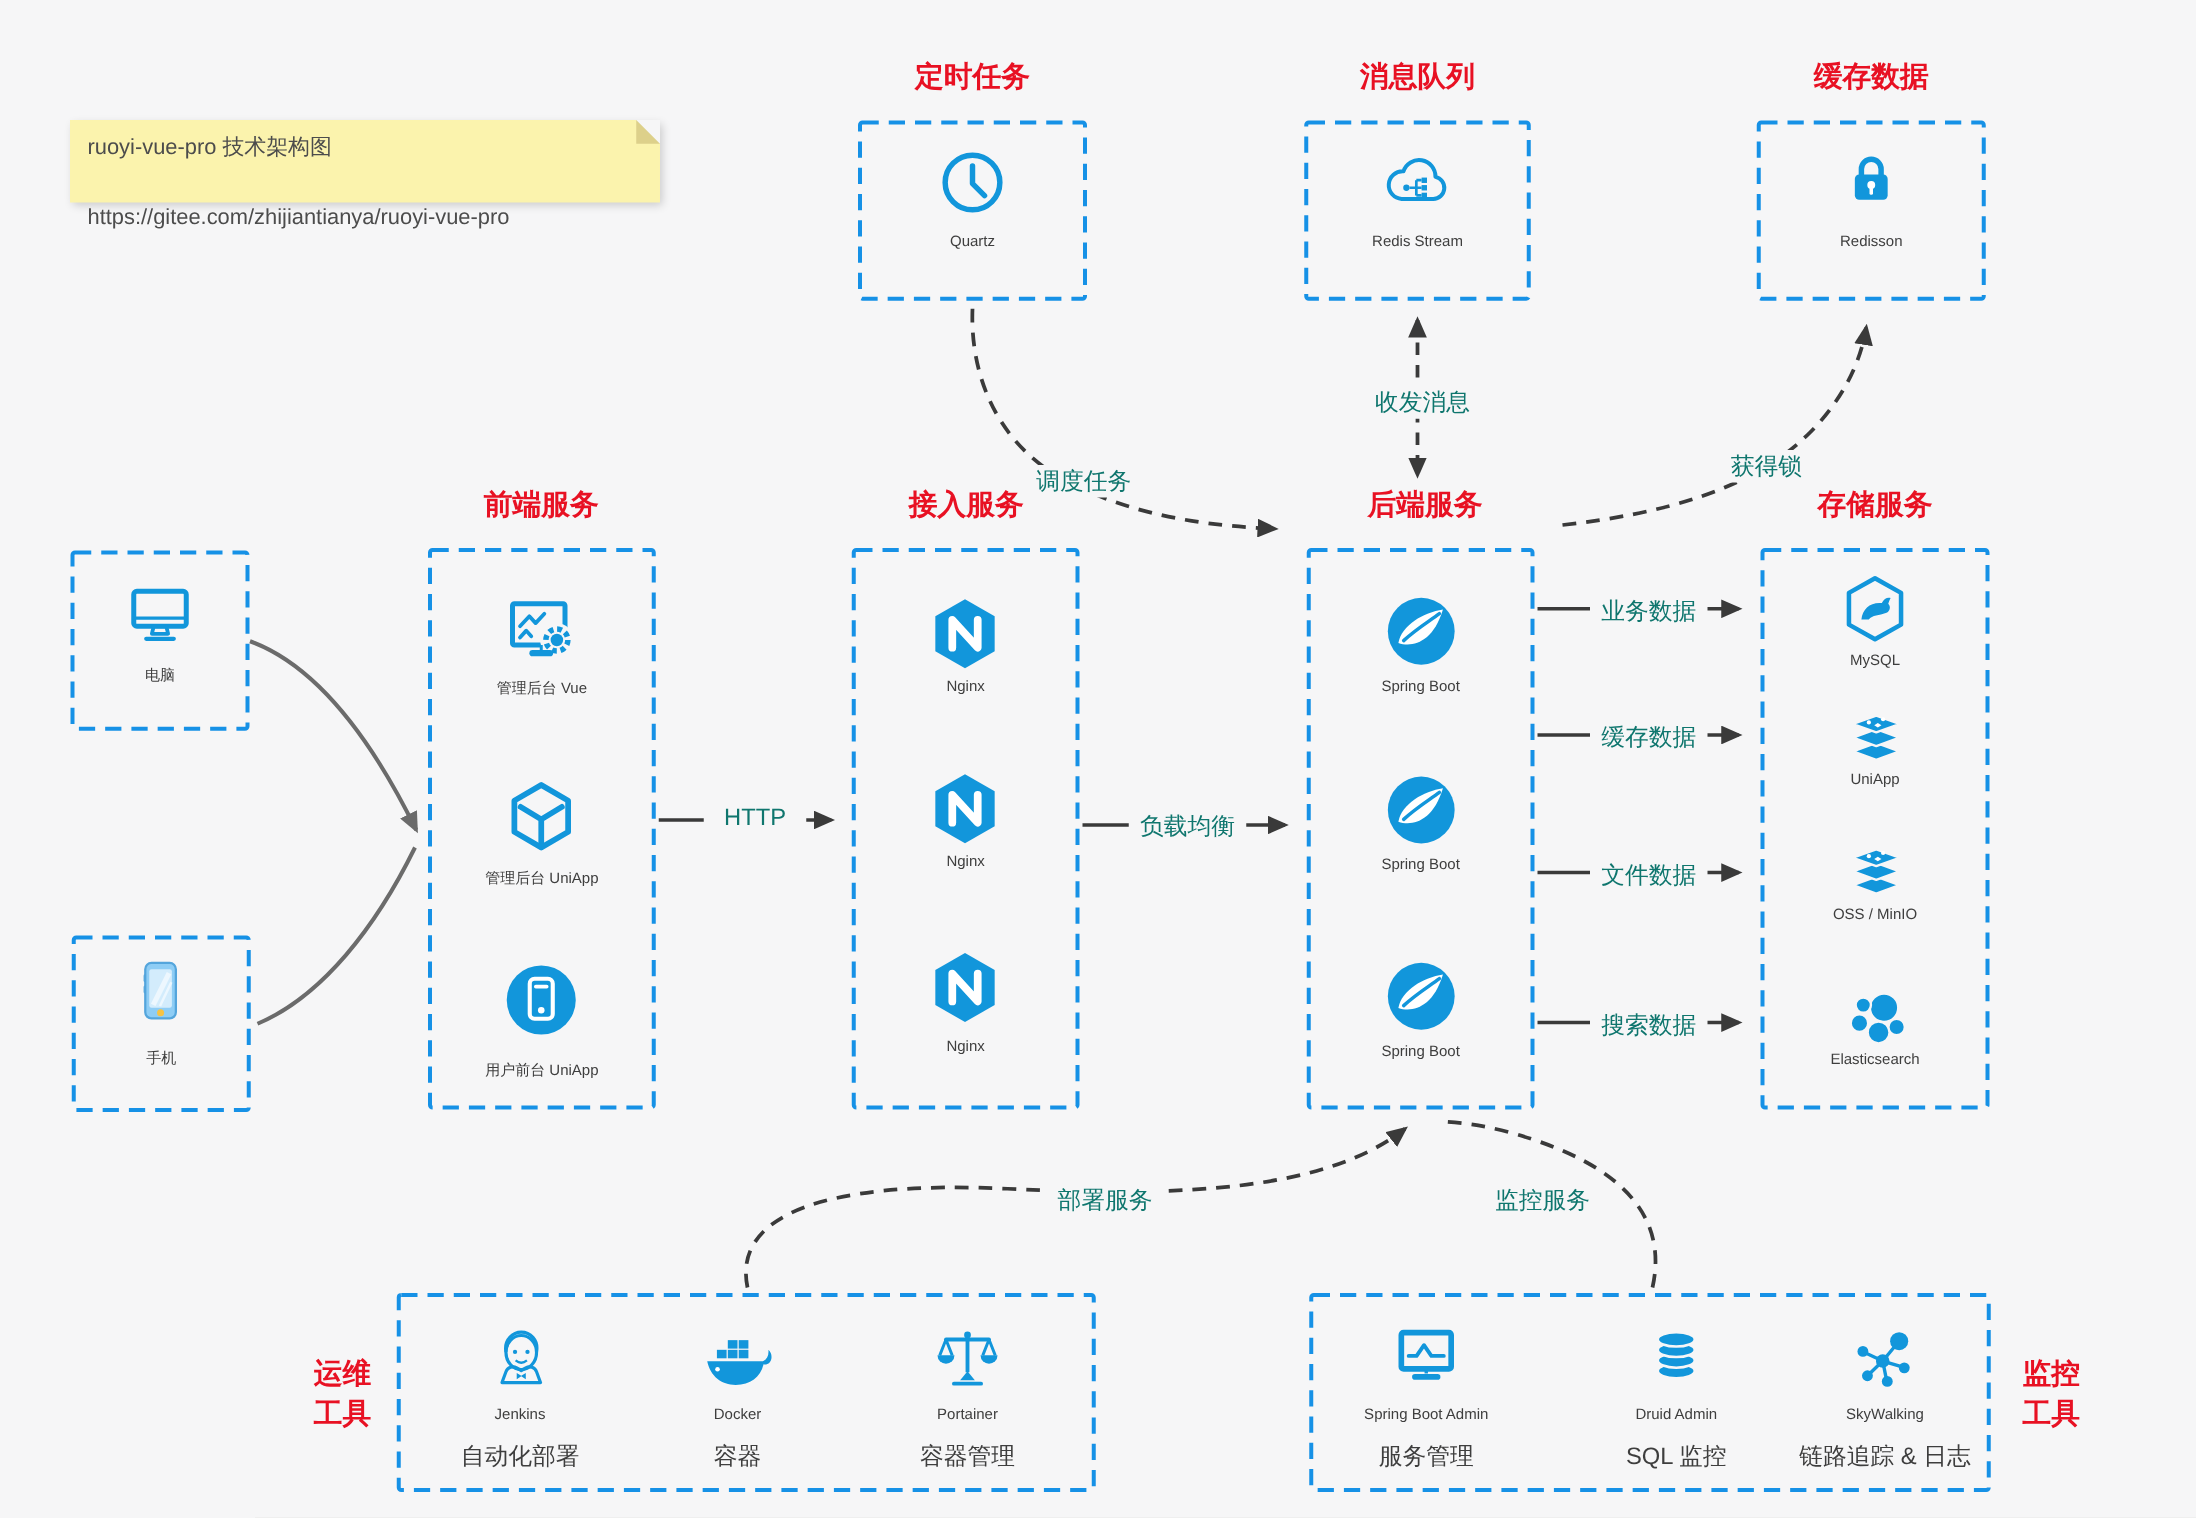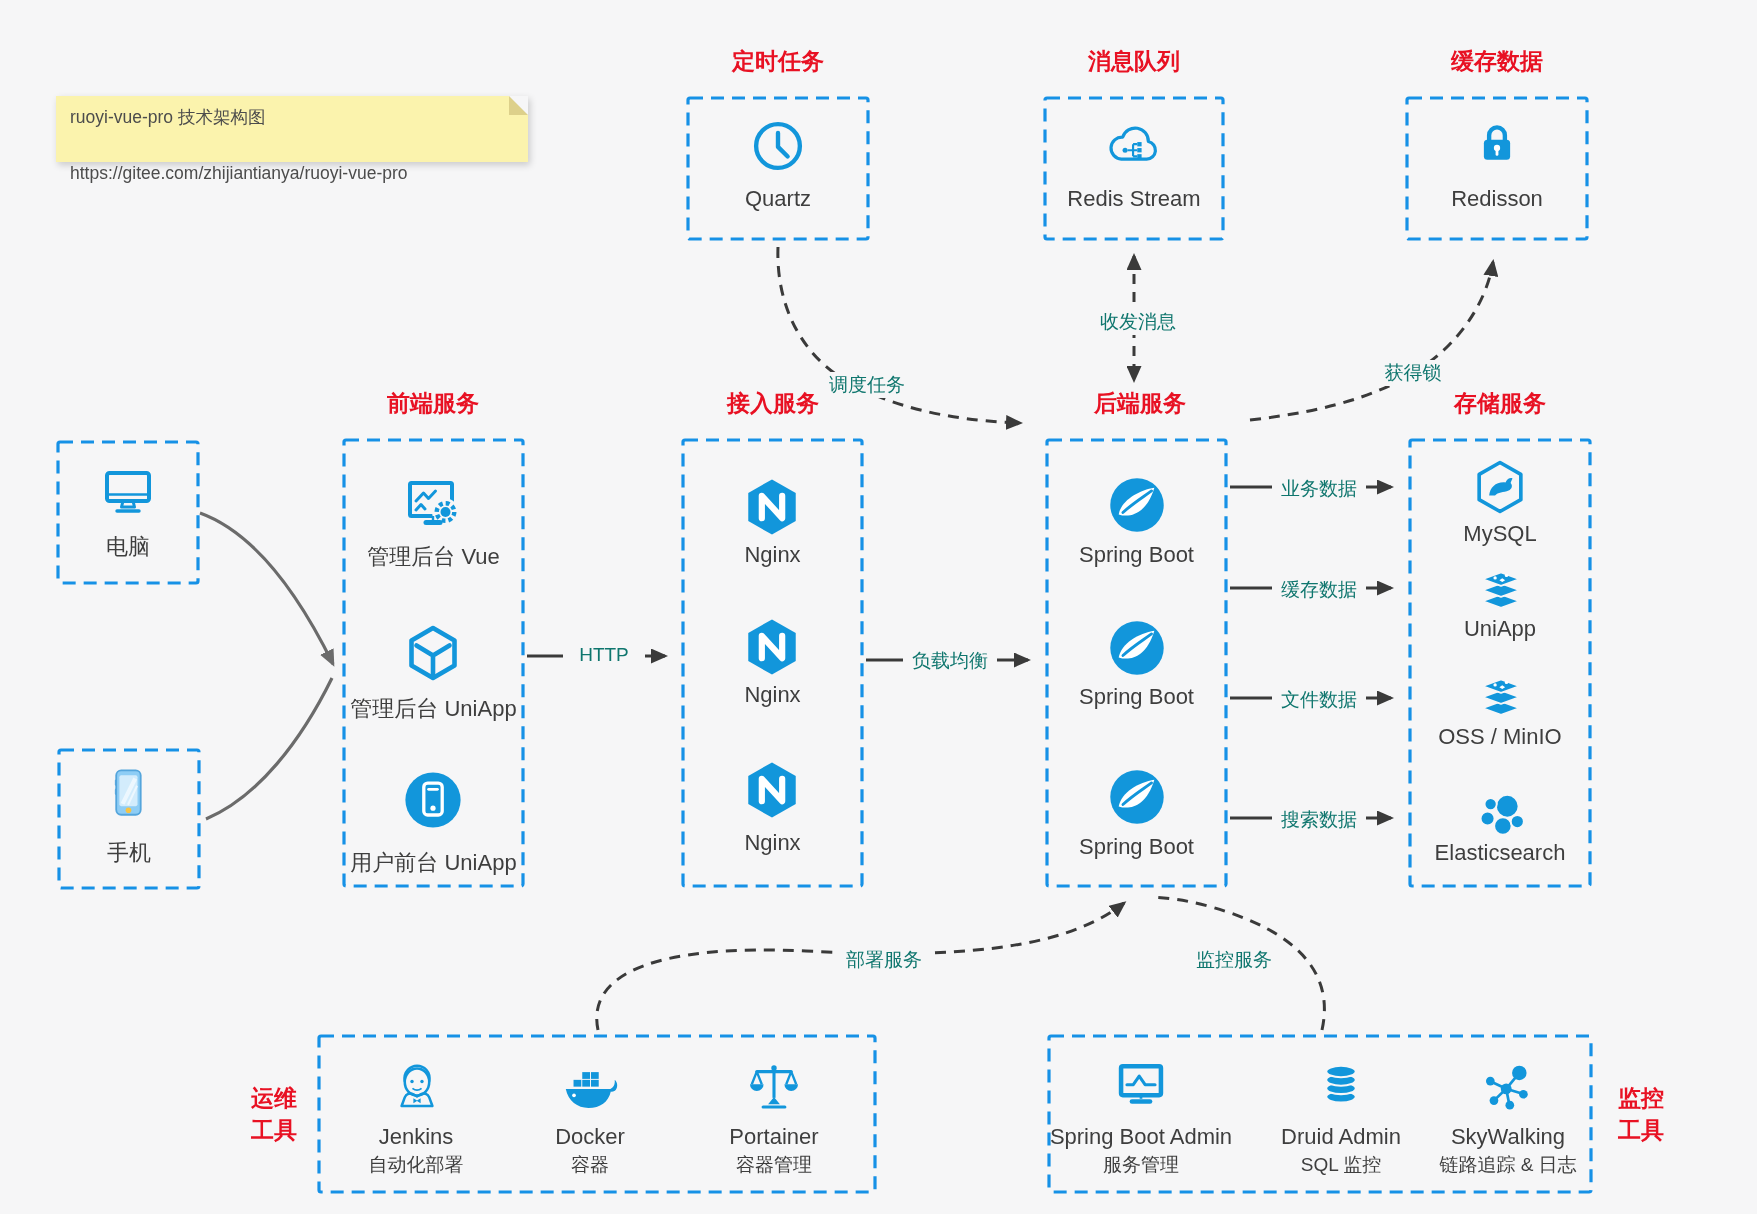--- a/index.html
+++ b/index.html
@@ -7,21 +7,21 @@
           font-family:"Liberation Sans",sans-serif;overflow:hidden;}
   svg.edges{position:absolute;left:0;top:0;z-index:1;}
   .box{position:absolute;z-index:2;}
   .box svg.dash{position:absolute;left:0;top:0;width:100%;height:100%;overflow:visible;}
   .box svg.dash rect{x:2px;y:2px;width:calc(100% - 4px);height:calc(100% - 4px);
           fill:none;stroke:#1691e6;stroke-width:3.2;stroke-dasharray:13 8;rx:2px;}
   .gtitle{position:absolute;z-index:3;color:#e81123;font-weight:bold;font-size:23px;
           text-align:center;white-space:nowrap;}
   .vtitle{position:absolute;z-index:3;color:#e81123;font-weight:bold;font-size:23px;
           line-height:32px;text-align:center;white-space:pre-line;}
-  .ilabel{position:absolute;z-index:3;color:#3e3e3e;font-size:22px;text-align:center;
+  .ilabel{position:absolute;z-index:3;color:#3e3e3e;font-size:12px;text-align:center;
           white-space:nowrap;}
   .slabel{position:absolute;z-index:3;color:#3e3e3e;font-size:19px;text-align:center;
           white-space:nowrap;}
   .elabel{position:absolute;z-index:4;color:#0f766e;font-size:19px;text-align:center;
           background:#f6f6f7;padding:0 4px;white-space:nowrap;}
   .icon{position:absolute;z-index:3;}
   .note{position:absolute;left:56px;top:96px;width:472px;height:66px;z-index:3;
         background:#fbf3ad;box-shadow:2px 3px 7px rgba(0,0,0,0.18);}
   .note::after{content:"";position:absolute;top:0;right:0;width:0;height:0;
         border-style:solid;border-width:0 19px 19px 0;

